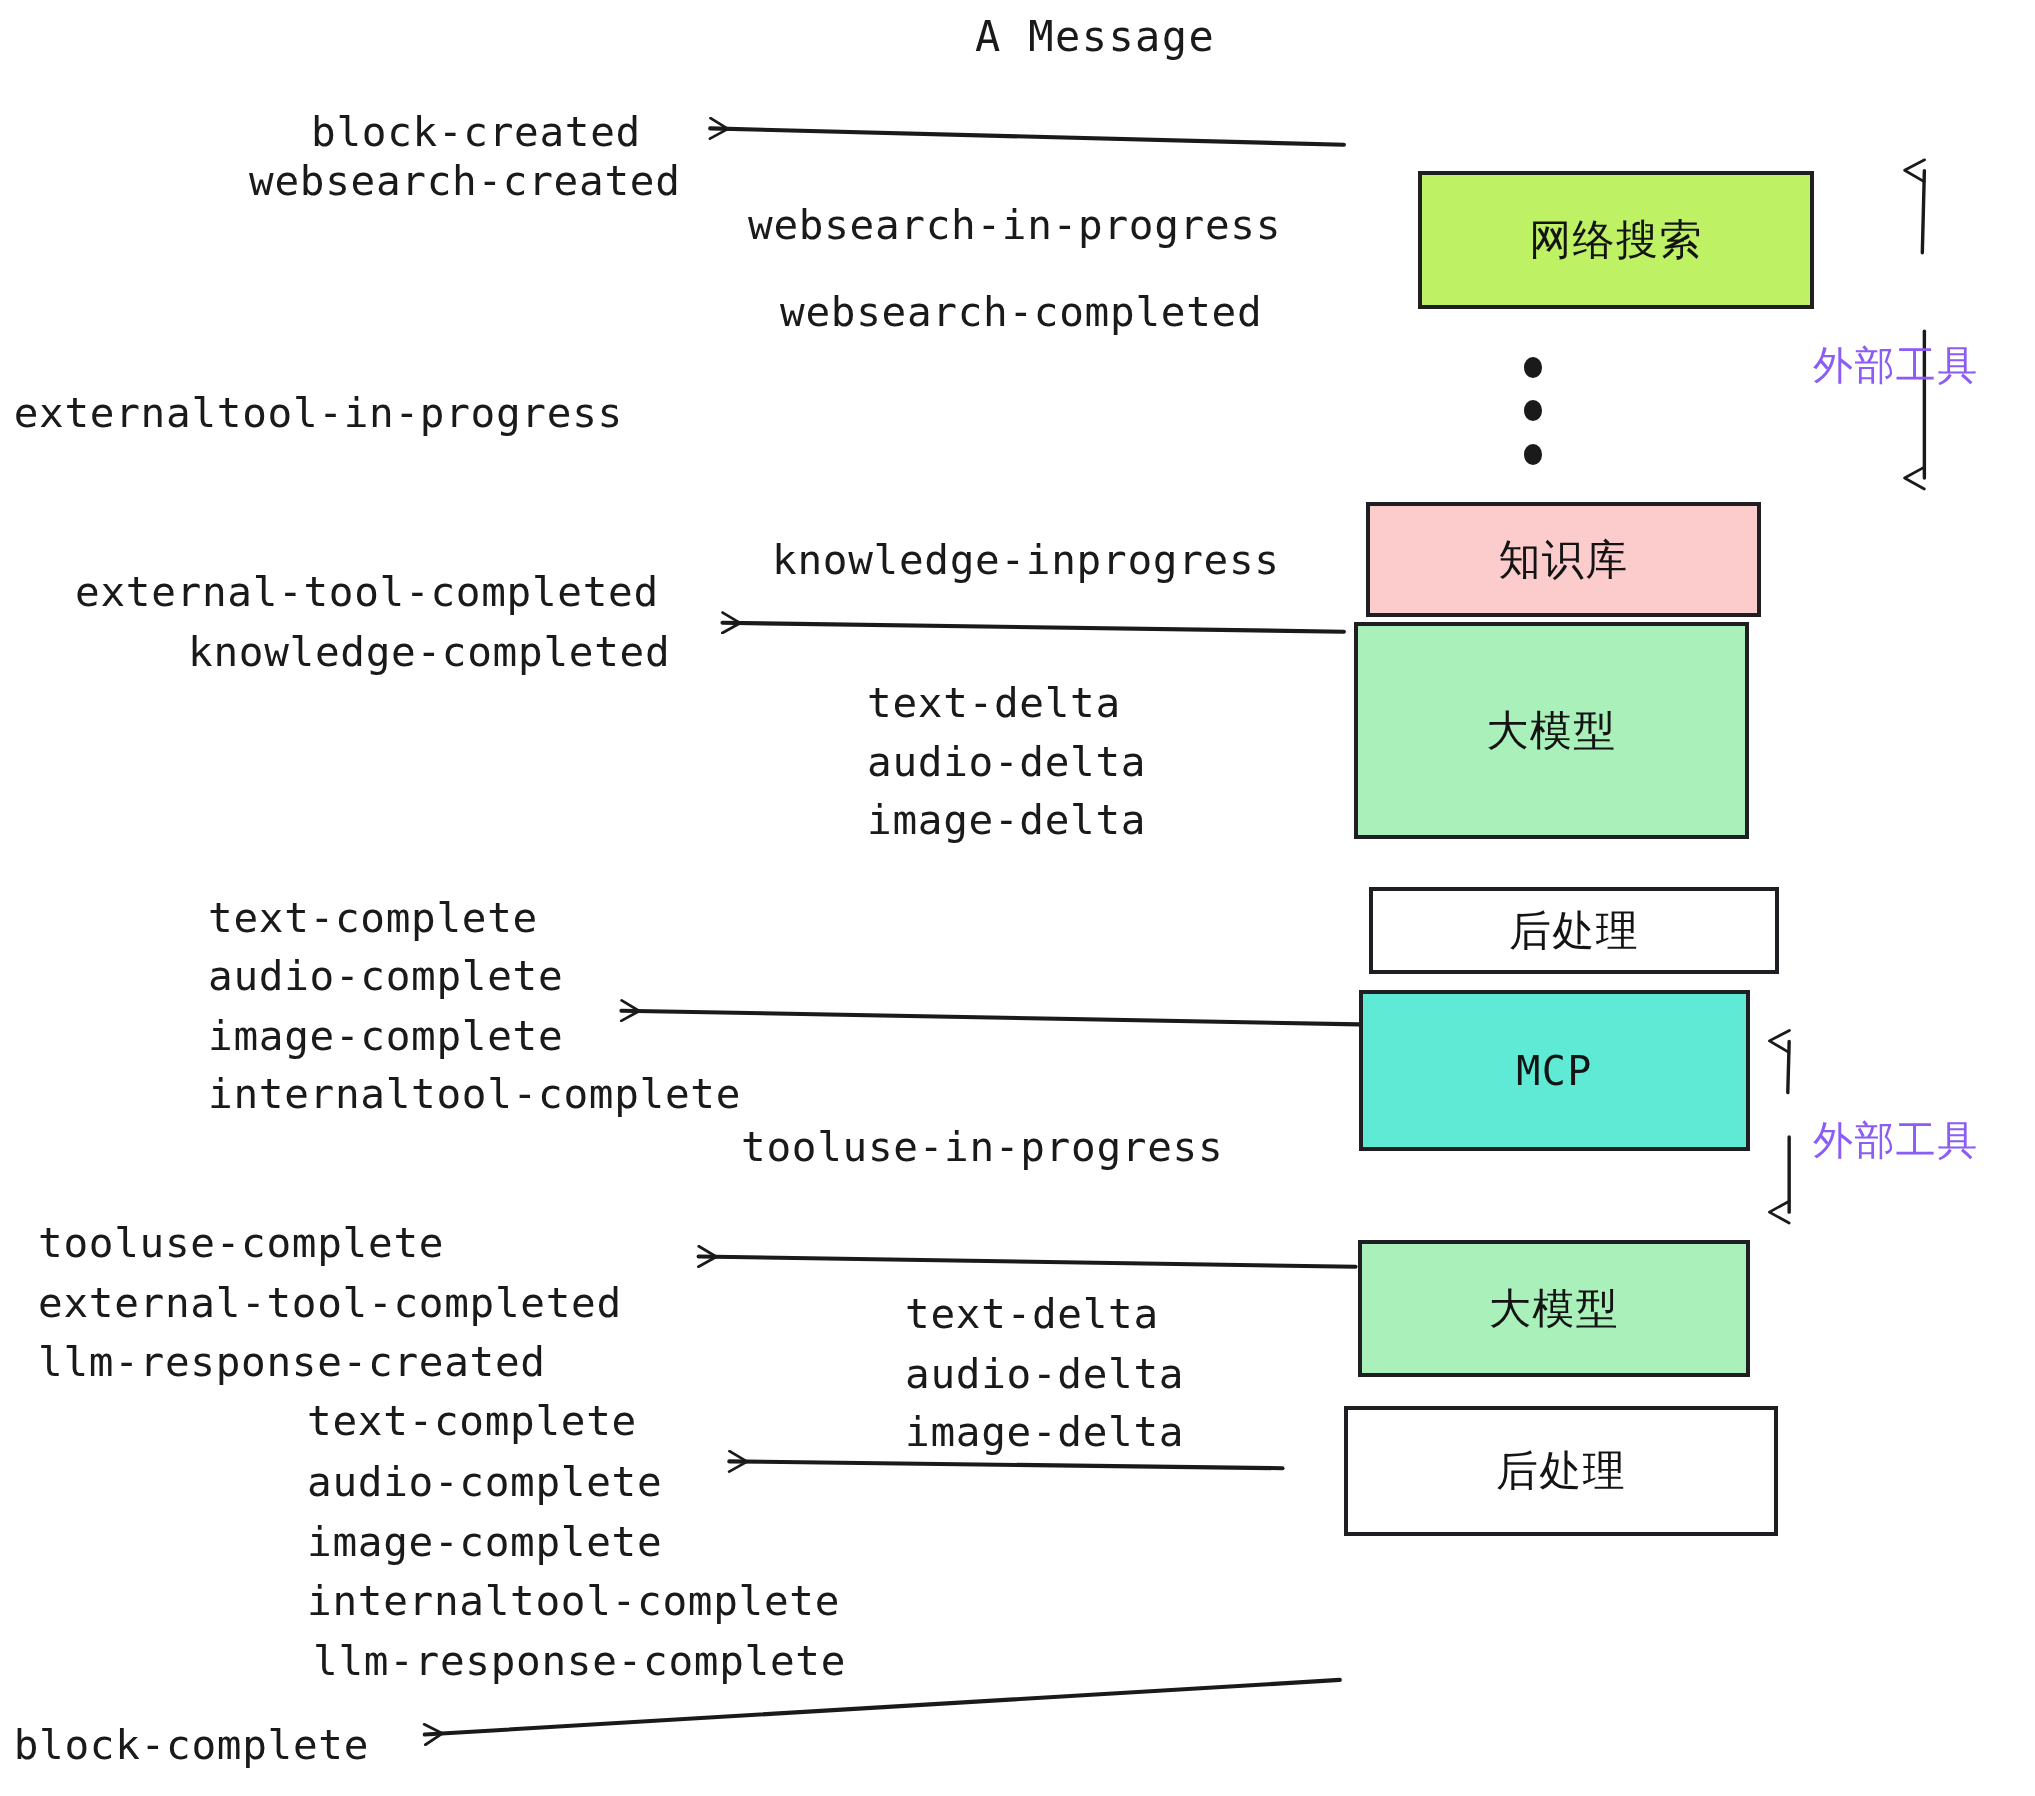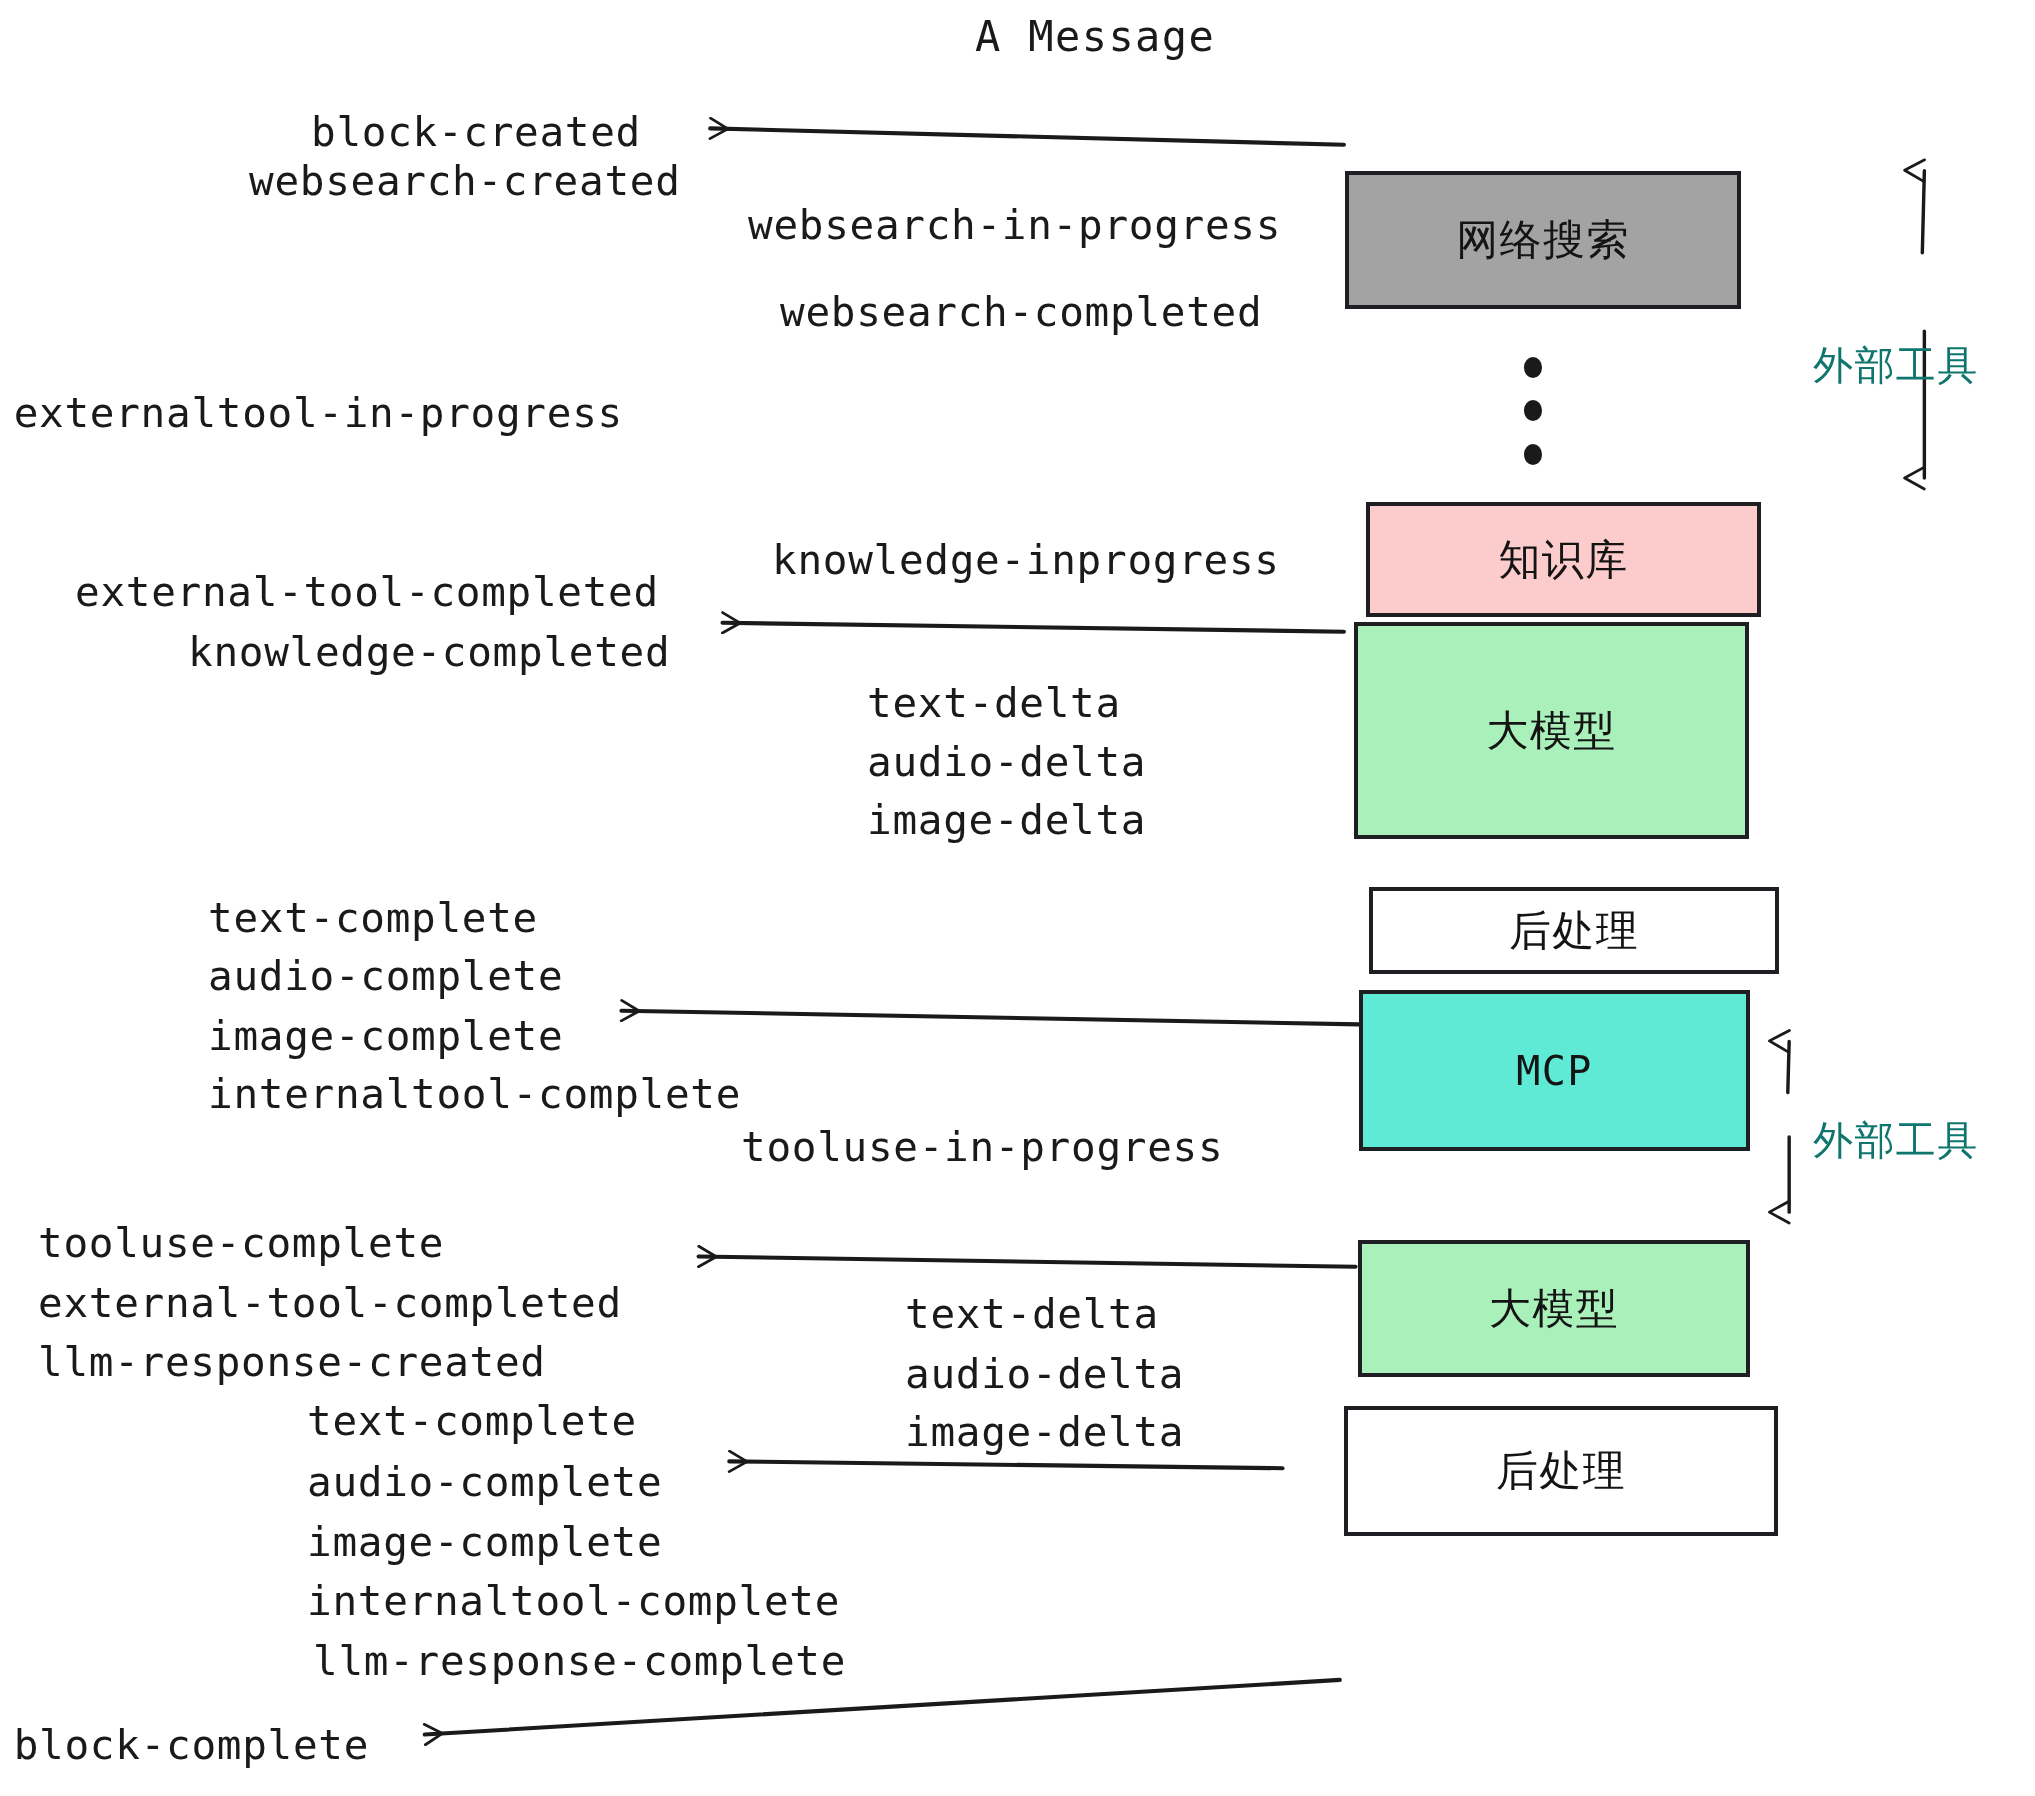--- a/index.html
+++ b/index.html
@@ -62,21 +62,21 @@
     width: 18px;
     height: 20.5px;
     border-radius: 50%;
     background: #1a1a1a;
   }
   
   .side-label {
     position: absolute;
     font-family: "DejaVu Sans", sans-serif;
     font-size: 40px;
-    color: #0f766e;
+    color: #8b5cf6;
     letter-spacing: 1.4px;
     white-space: nowrap;
   }
   svg.overlay {
     position: absolute;
     left: 0;
     top: 0;
     width: 2035px;
     height: 1796px;
     pointer-events: none;
@@ -147,21 +147,21 @@
       <div class="evt" style="left: 905px; top: 1412px;">image-delta</div>
       <div class="evt" style="left: 307px; top: 1401px;">text-complete</div>
       <div class="evt" style="left: 307px; top: 1462px;">audio-complete</div>
       <div class="evt" style="left: 307px; top: 1522px;">image-complete</div>
       <div class="evt" style="left: 307px; top: 1581px;">internaltool-complete</div>
       <div class="evt" style="left: 313px; top: 1641px;">llm-response-complete</div>
       <div class="evt" style="left: 13.7px; top: 1725px;">block-complete</div>
     </div>
 
   <div id="boxes">
-      <div class="box" style="left: 1345px; top: 171px; width: 396px; height: 138px; background: #a3a3a3;">
+      <div class="box" style="left: 1418px; top: 171px; width: 396px; height: 138px; background: #bef264;">
         <span>网络搜索</span>
       </div>
       <div class="box" style="left: 1354px; top: 502px; width: 395px; height: 115px; background: rgb(252, 204, 204); margin-left: 12px;">
         <span>知识库</span>
       </div>
       <div class="box" style="left: 1354px; top: 622px; width: 395px; height: 217px; background: rgb(170, 240, 187);">
         <span>大模型</span>
       </div>
       <div class="box" style="left: 1369px; top: 887px; width: 410px; height: 87px; background: rgb(255, 255, 255);">
         <span>后处理</span>

